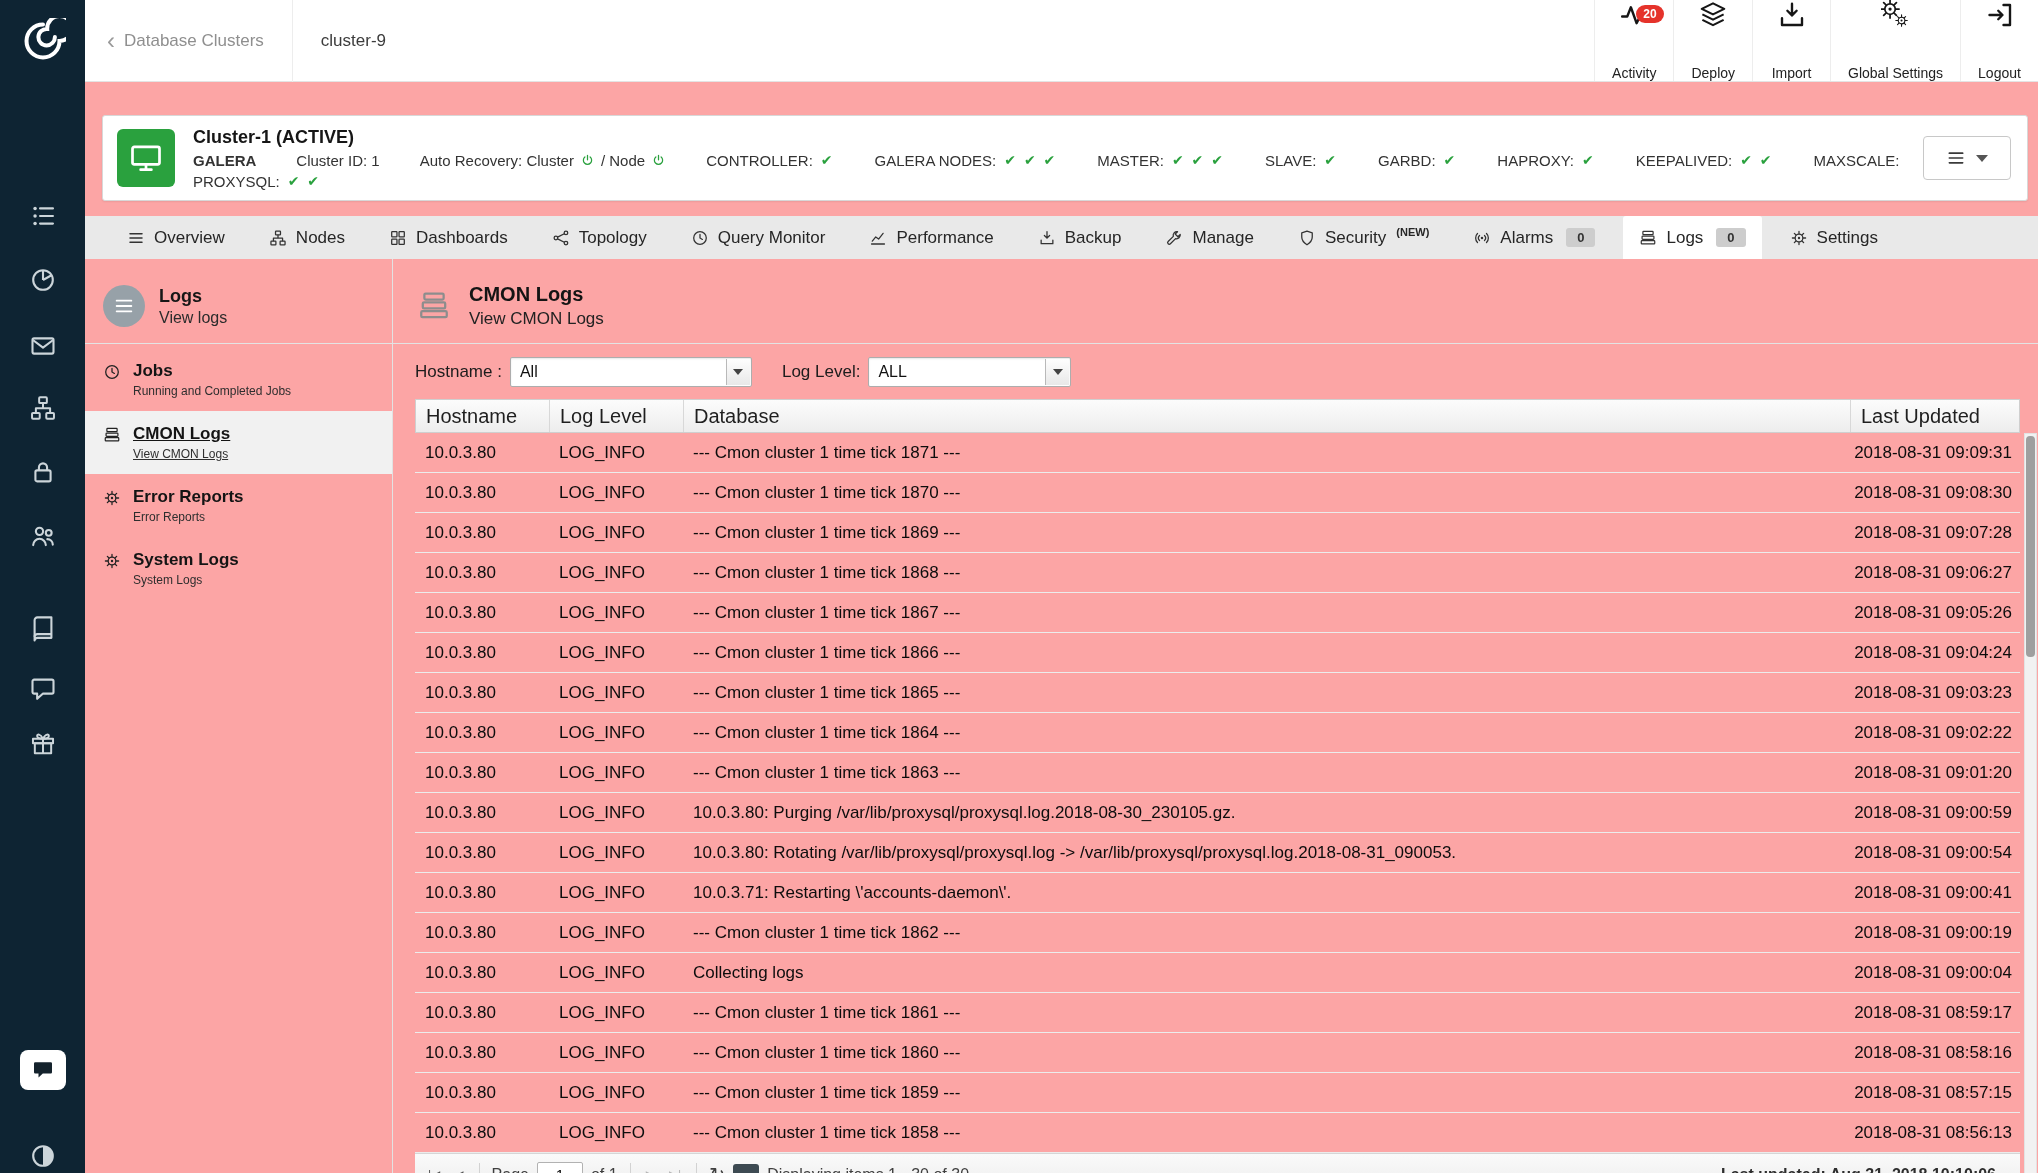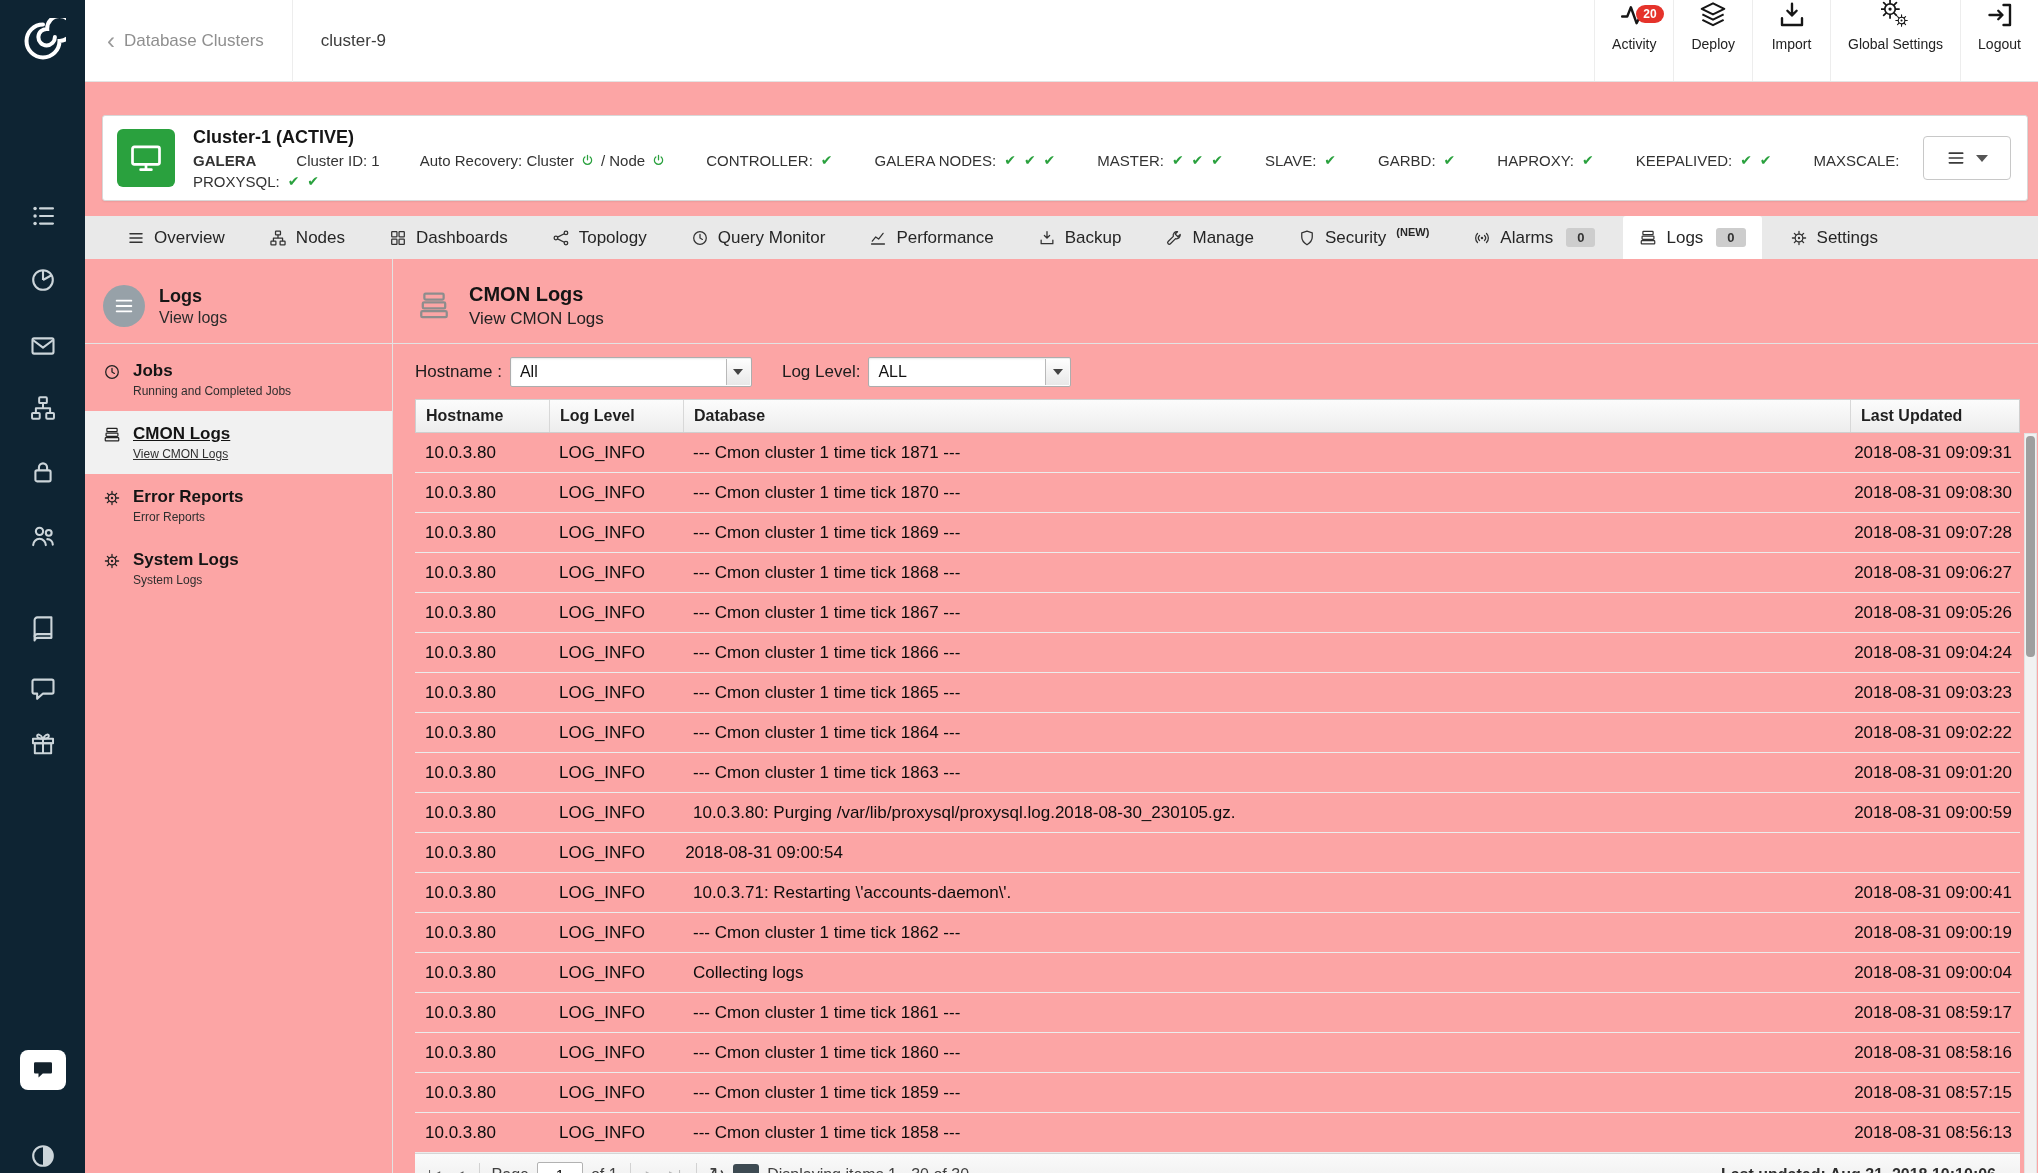--- a/index.html
+++ b/index.html
@@ -9,21 +9,21 @@
 
   
   .topbar{height:82px;display:flex;align-items:center;background:#fff;border-bottom:1px solid #e4e4e4;}
   .logo{width:85px;height:82px;background:#0e2433;display:flex;align-items:center;justify-content:center;flex:none;cursor:pointer;}
   .logo svg{width:46px;height:46px;color:#fff;}
   .crumb{display:flex;align-items:center;gap:9px;color:#8f8f8f;font-size:17px;margin-left:22px;cursor:pointer;white-space:nowrap;}
   .crumb .chev{font-size:24px;line-height:1;color:#9a9a9a;}
   .tsep{width:1px;height:82px;background:#ededed;margin-left:28px;flex:none;}
   .ptitle{margin-left:28px;font-size:17px;color:#3c3c3c;white-space:nowrap;}
   .actions{margin-left:auto;display:flex;height:100%;}
-  .action{position:relative;display:flex;flex-direction:column;align-items:center;justify-content:flex-start;gap:6px;
+  .action{position:relative;display:flex;flex-direction:column;align-items:center;justify-content:space-between;gap:6px;
     border-left:1px solid #ededed;padding:0 17px;min-width:78px;cursor:pointer;}
   .action svg{width:30px;height:30px;color:#161616;}
   .action .alabel{font-size:14px;color:#222;white-space:nowrap;}
   .abadge{position:absolute;top:5px;left:calc(50% + 2px);background:#e5332b;color:#fff;font-size:12px;font-weight:bold;
     padding:3px 7px;border-radius:11px;line-height:1;}
 
   
   .shell{display:flex;height:1091px;}
   .sidebar{width:85px;background:#0e2433;position:relative;flex:none;}
   .snav{position:absolute;left:0;width:85px;display:flex;justify-content:center;color:#ccd5da;cursor:pointer;}
@@ -88,21 +88,21 @@
     align-items:center;padding-left:9px;font-size:16px;color:#111;box-shadow:inset 0 1px 2px rgba(0,0,0,.1);cursor:pointer;}
   .fsel.fsel2{width:203px;}
   .sarrow{position:absolute;top:1px;right:1px;bottom:1px;width:24px;border-left:1px solid #b9b9b9;
     background:linear-gradient(#fefefe,#e8e8e8);display:flex;align-items:center;justify-content:center;}
   .sarrow i{width:0;height:0;border-left:5px solid transparent;border-right:5px solid transparent;border-top:6px solid #444;}
   .fgap{width:30px;flex:none;}
 
   
   .grid{width:1605px;position:relative;}
   .ghead{display:flex;height:34px;background:linear-gradient(#fcfcfc,#ededed);border:1px solid #cfcfcf;}
-  .gh{display:flex;align-items:center;padding-left:10px;font-size:16px;color:#1f1f1f;border-right:1px solid #d8d8d8;font-weight:bold;}
+  .gh{display:flex;align-items:center;padding-left:10px;font-size:20px;color:#1f1f1f;border-right:1px solid #d8d8d8;}
   .gh:last-child{border-right:none;}
   .c-host{width:134px;flex:none;}
   .c-level{width:134px;flex:none;}
   .c-msg{flex:1;min-width:0;}
   .c-upd{width:168px;flex:none;}
   .grow{display:flex;height:40px;align-items:center;border-bottom:1px solid #ececec;font-size:17px;color:#0d0d0d;cursor:pointer;}
   .gc{padding-left:10px;overflow:hidden;white-space:nowrap;text-overflow:ellipsis;}
   .grow .c-upd{text-align:right;padding-right:8px;padding-left:0;}
   .vscroll{position:absolute;right:-17px;top:34px;width:13px;height:744px;background:#f2f2f2;border:1px solid #e3e3e3;cursor:pointer;}
   .vthumb{position:absolute;left:1px;top:2px;width:9px;height:221px;background:#9f9f9f;border-radius:4px;}
@@ -658,20 +658,21 @@
               </div>
               <div class="grow">
                 <div class="gc c-host">10.0.3.80</div>
                 <div class="gc c-level">LOG_INFO</div>
                 <div class="gc c-msg">10.0.3.80: Purging /var/lib/proxysql/proxysql.log.2018-08-30_230105.gz.</div>
                 <div class="gc c-upd">2018-08-31 09:00:59</div>
               </div>
               <div class="grow">
                 <div class="gc c-host">10.0.3.80</div>
                 <div class="gc c-level">LOG_INFO</div>
+                <div class="gc c-msg">10.0.3.80: Rotating /var/lib/proxysql/proxysql.log -&gt; /var/lib/proxysql/proxysql.log.2018-08-31_090053.</div>
                 <div class="gc c-upd">2018-08-31 09:00:54</div>
               </div>
               <div class="grow">
                 <div class="gc c-host">10.0.3.80</div>
                 <div class="gc c-level">LOG_INFO</div>
                 <div class="gc c-msg">10.0.3.71: Restarting \'accounts-daemon\'.</div>
                 <div class="gc c-upd">2018-08-31 09:00:41</div>
               </div>
               <div class="grow">
                 <div class="gc c-host">10.0.3.80</div>

